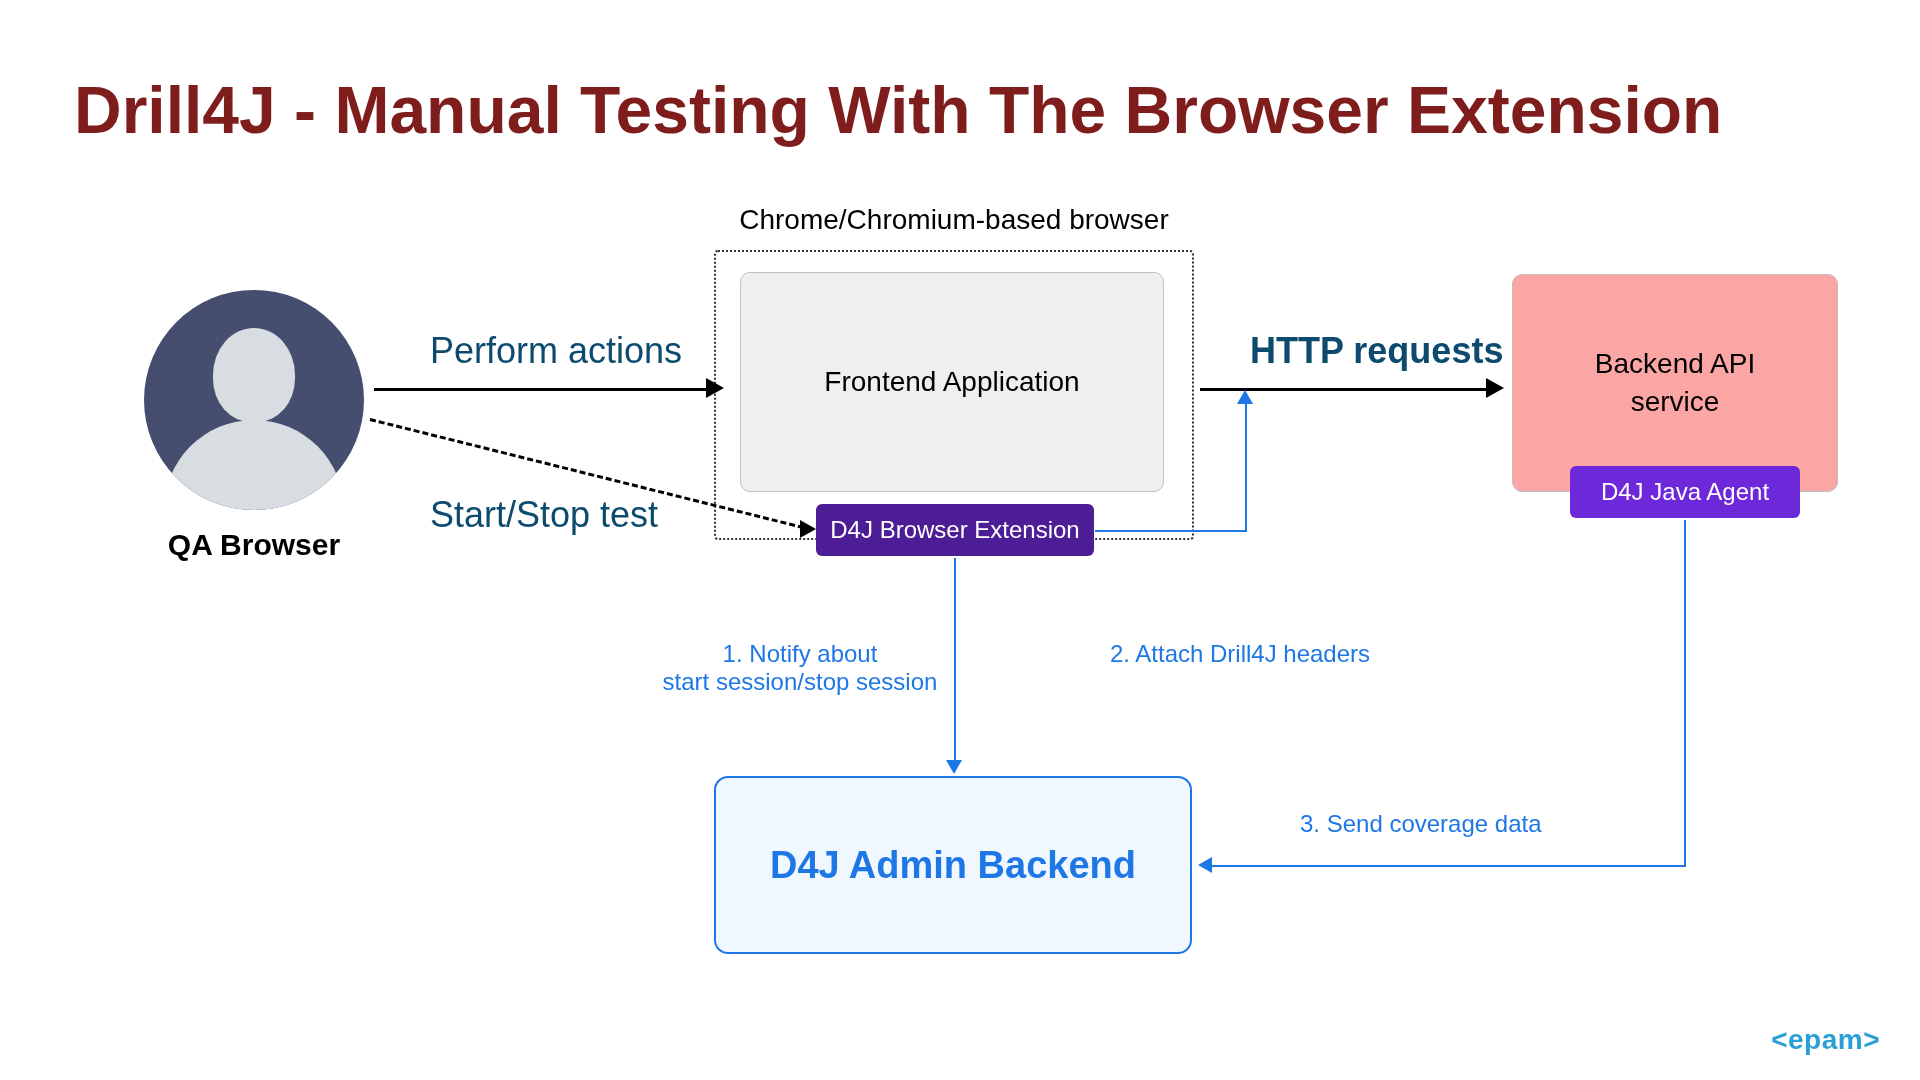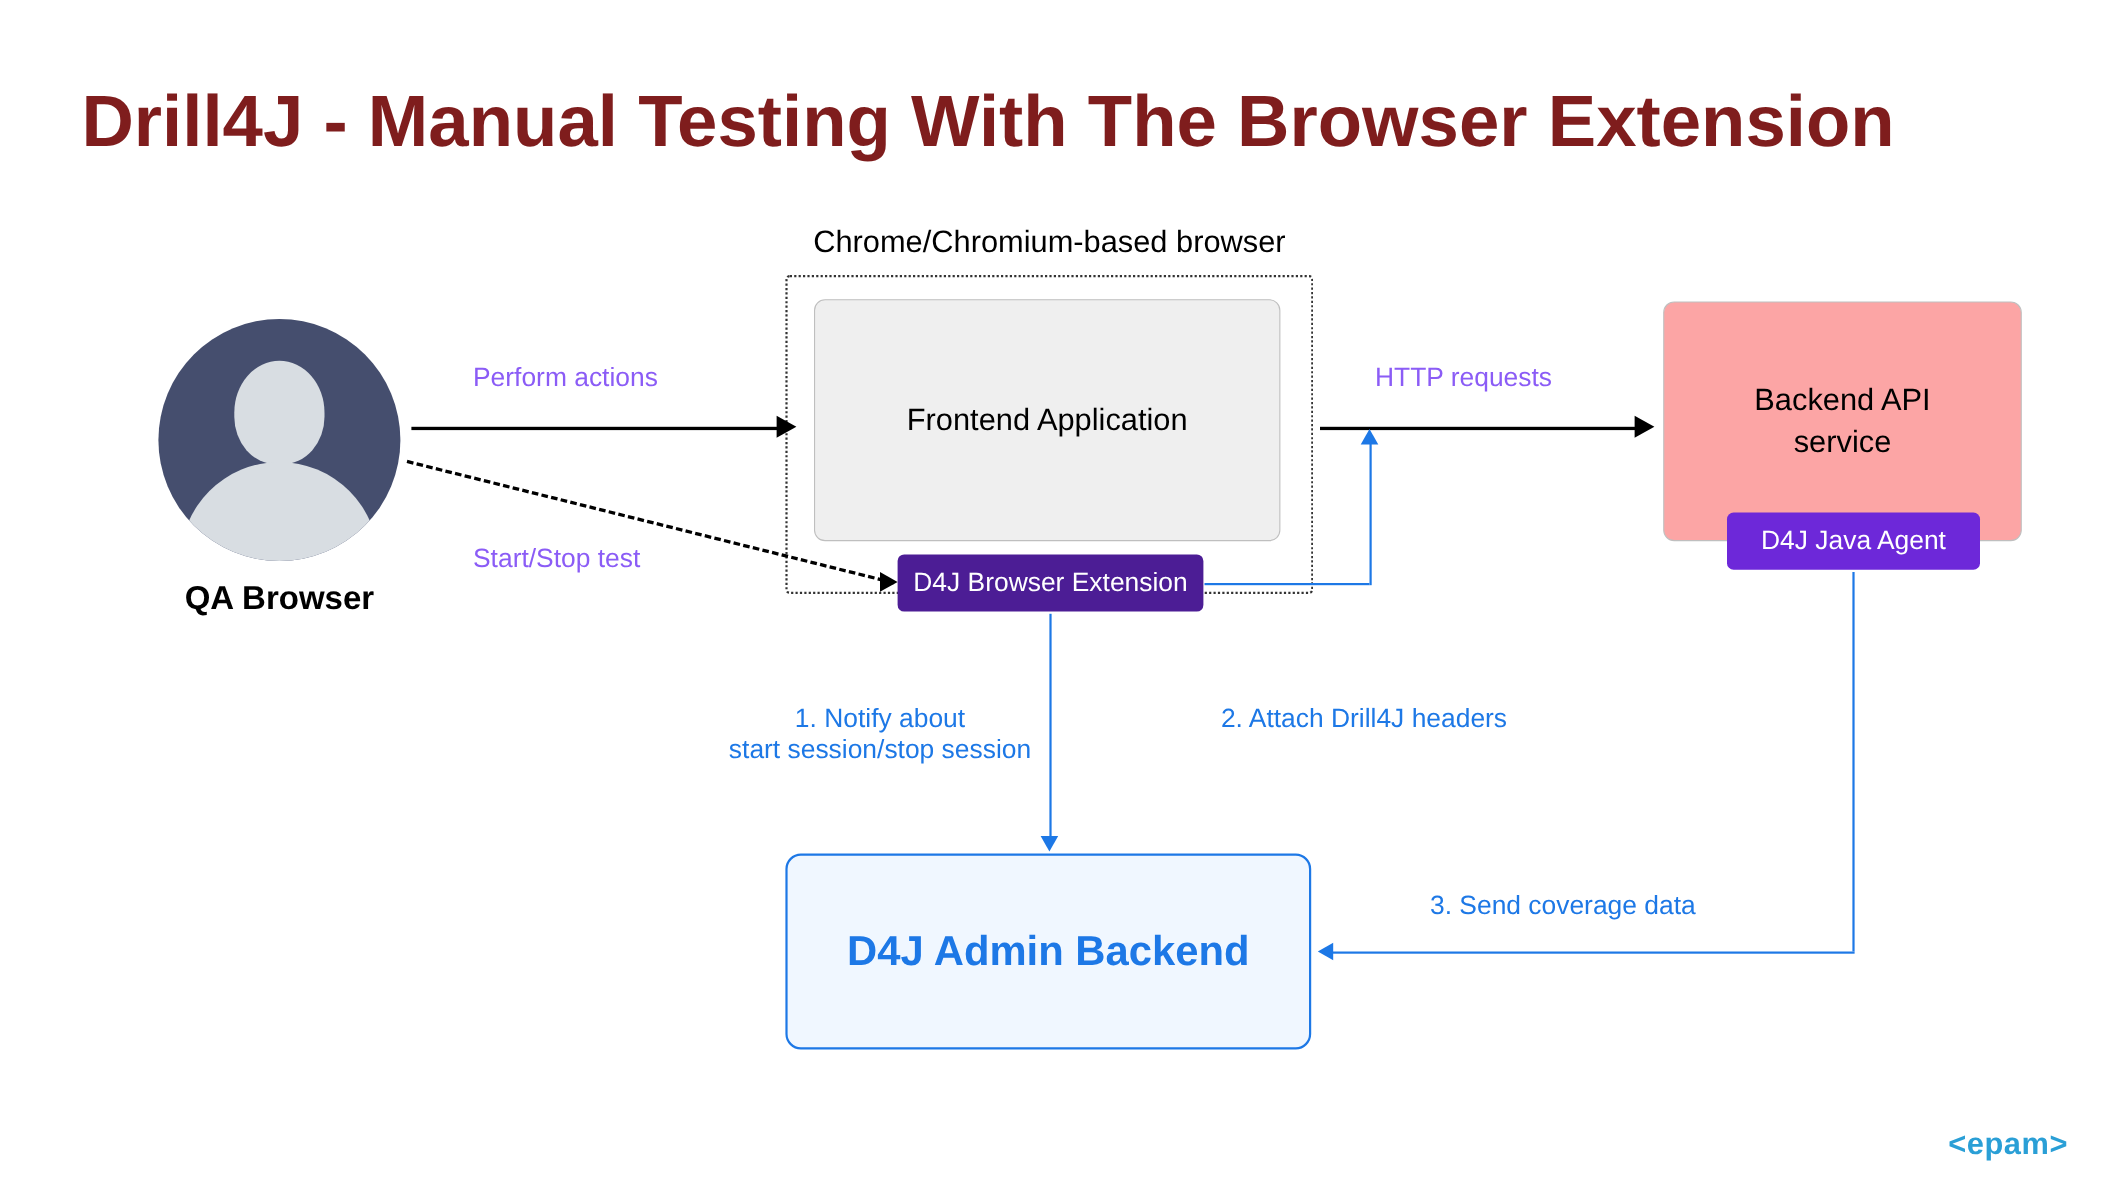--- a/index.html
+++ b/index.html
@@ -94,21 +94,21 @@
   .h-line {
     position: absolute; height: 0; border-top: 3px solid #000;
   }
   .arrow-right-blk {
     position: absolute; width: 0; height: 0;
     border-top: 10px solid transparent;
     border-bottom: 10px solid transparent;
     border-left: 18px solid #000;
   }
 
-  .label-black { position: absolute; font-size: 24px; color: #8b5cf6; }
+  .label-black { position: absolute; font-size: 36px; color: #0c4a6e; }
 
   
   .dash-line {
     position: absolute; height: 0; border-top: 3px dashed #000;
     transform-origin: left center;
   }
   .arrow-right-dash {
     position: absolute; width: 0; height: 0;
     border-top: 9px solid transparent;
     border-bottom: 9px solid transparent;
@@ -179,21 +179,21 @@
   <div class="admin-box">D4J Admin Backend</div>
 
   <div class="label-black" style="left:430px; top:330px;">Perform actions</div>
   <div class="h-line" style="left:374px; top:388px; width:340px;"></div>
   <div class="arrow-right-blk" style="left:706px; top:378px;"></div>
 
   <div class="label-black" style="left:430px; top:494px;">Start/Stop test</div>
   <div class="dash-line" style="left:370px; top:418px; width:456px; transform: rotate(14deg);"></div>
   <div class="arrow-right-dash" style="left:800px; top:520px;"></div>
 
-  <div class="label-black" style="left:1250px; top:330px;">HTTP requests</div>
+  <div class="label-black" style="left:1250px; top:330px;font-weight:bold;">HTTP requests</div>
   <div class="h-line" style="left:1200px; top:388px; width:294px;"></div>
   <div class="arrow-right-blk" style="left:1486px; top:378px;"></div>
 
   <div class="blue-line-v" style="left:954px; top:558px; height:208px;"></div>
   <div class="arrow-down-blue" style="left:946px; top:760px;"></div>
   <div class="label-blue" style="left:650px; top:640px; width:300px;">
     <div>1. Notify about</div>
     <div>start session/stop session</div>
   </div>
 

